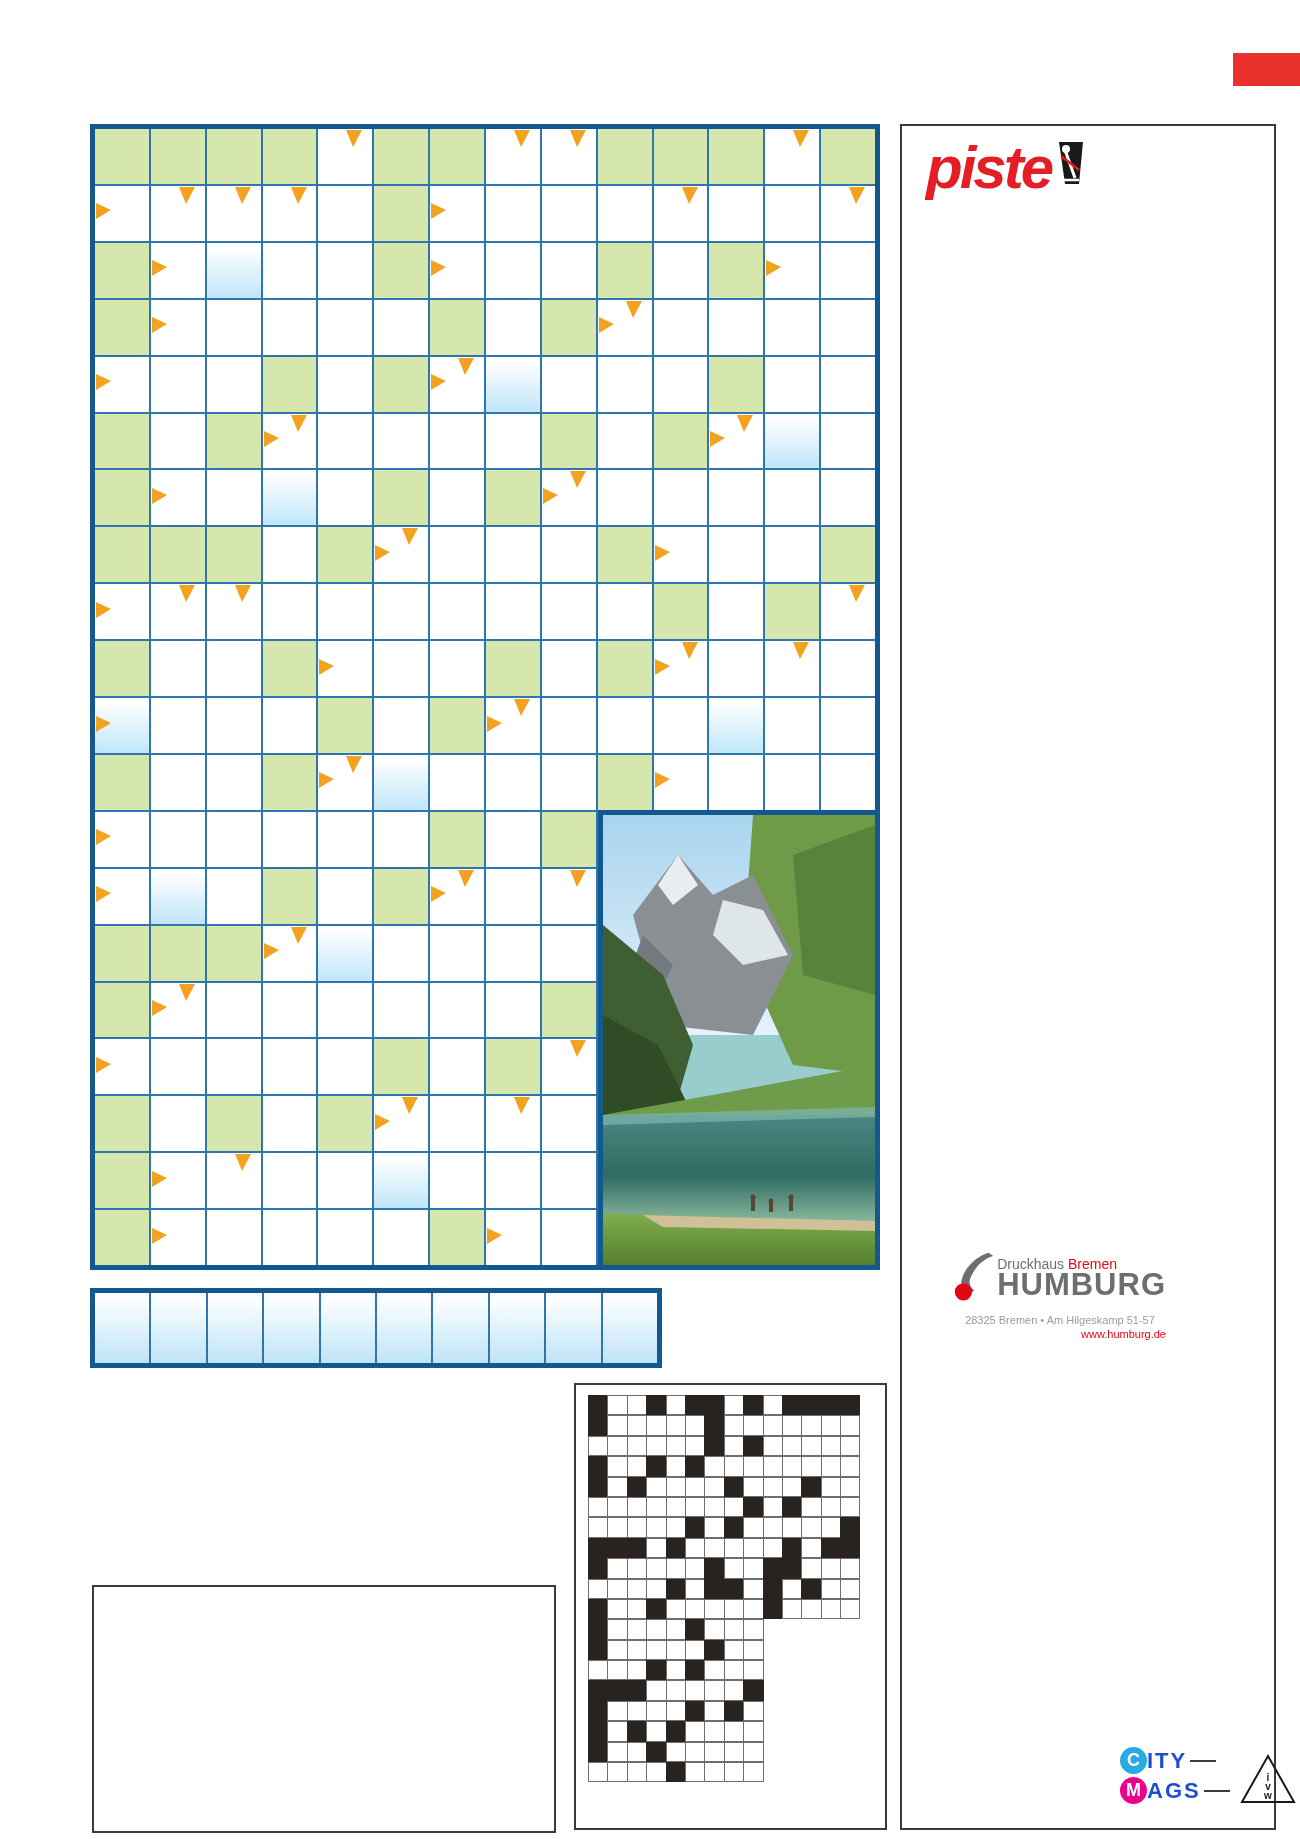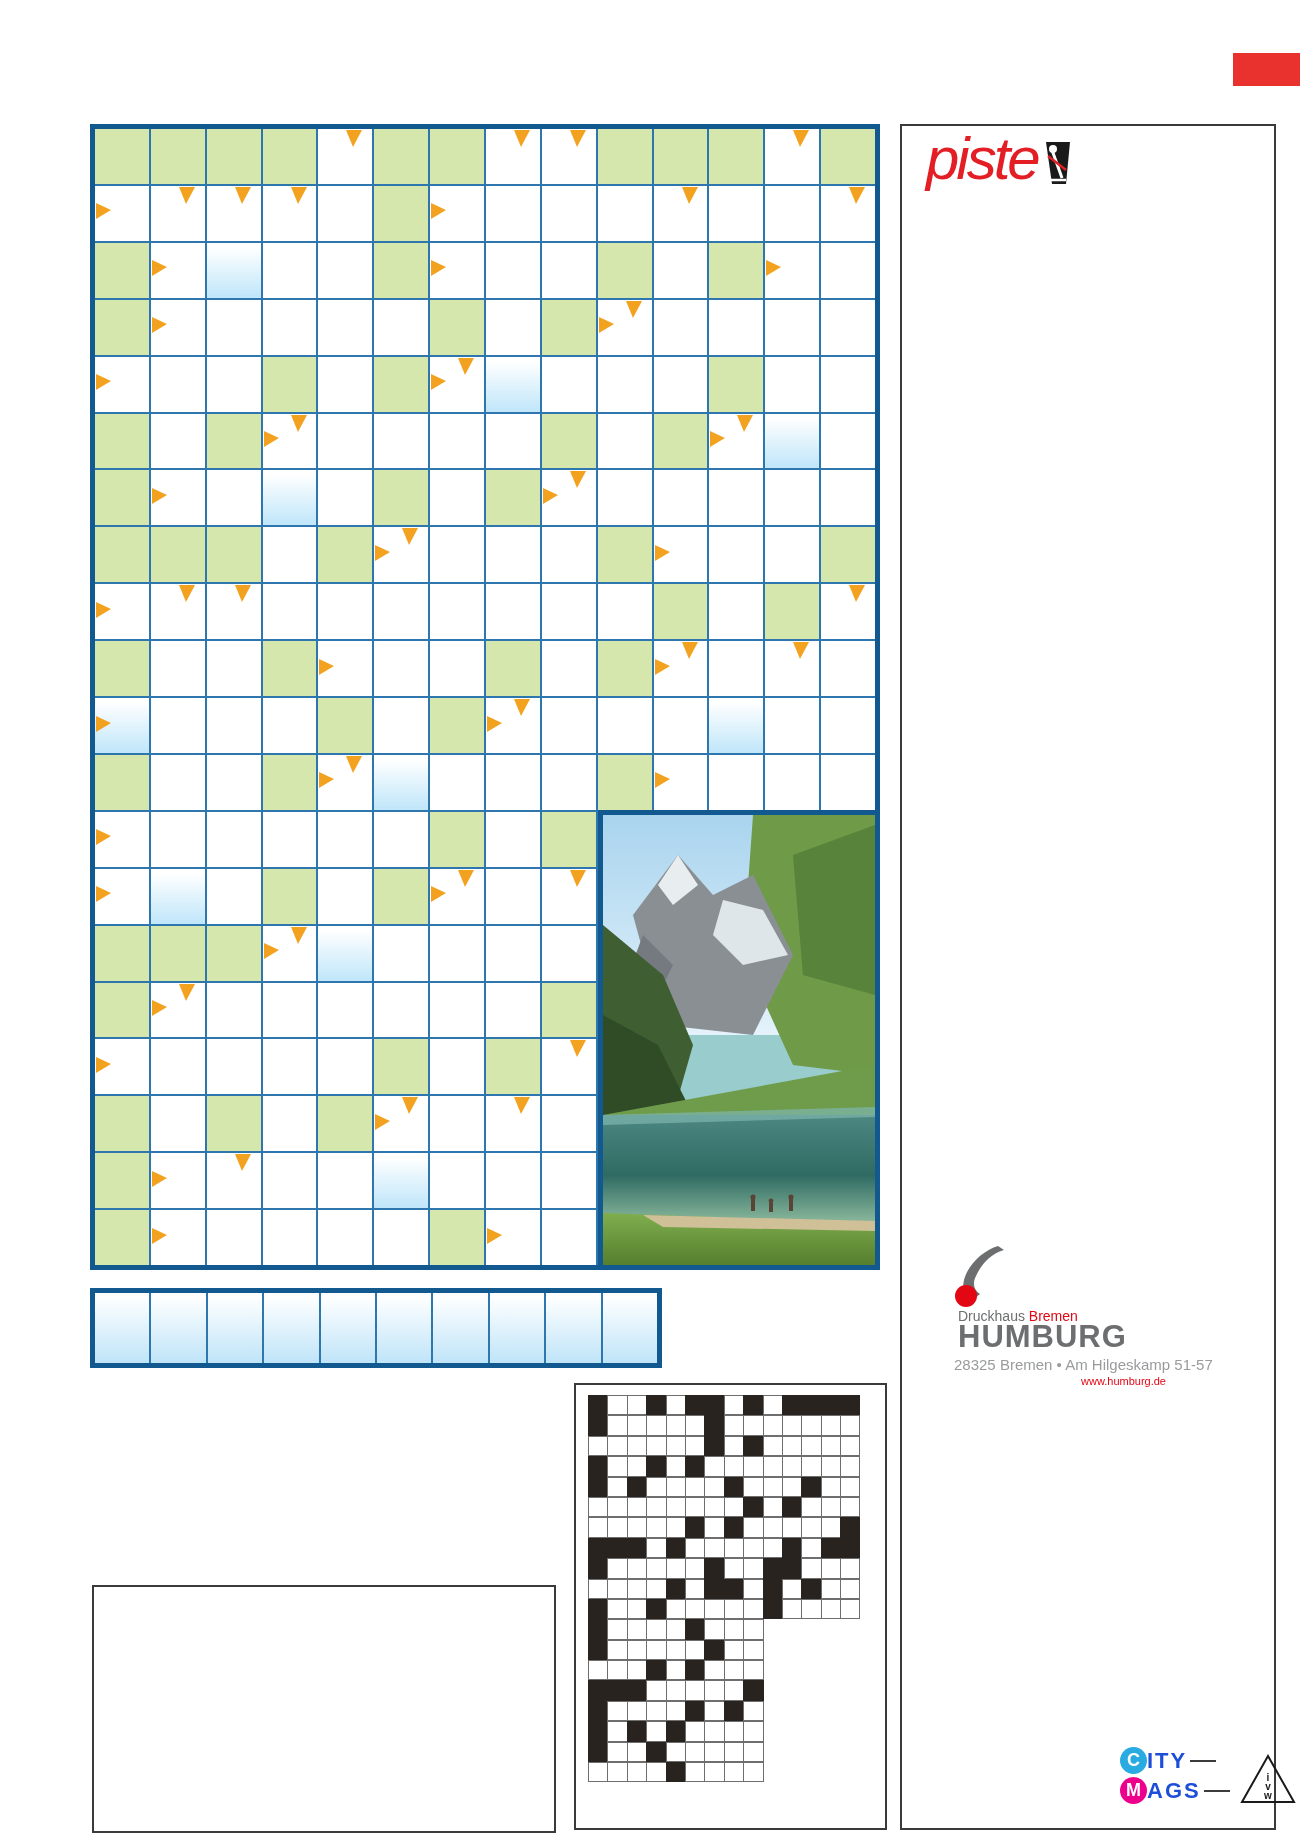--- a/index.html
+++ b/index.html
@@ -29,32 +29,32 @@
   .photo-frame svg{display:block;}
 
   
   .strip-frame{left:90px;top:1288px;width:562px;height:70px;border:5px solid #11598f;
                background:#2e76ae;display:grid;grid-template-columns:repeat(10,1fr);gap:2px;}
   .strip-cell{background:linear-gradient(to bottom,#ffffff 5%,#bfe4f8 100%);}
 
   
   .sidebar{left:900px;top:124px;width:372px;height:1702px;border:2px solid #3a3a3a;background:#fff;}
   .piste-wrap{position:absolute;left:24px;top:2px;display:flex;align-items:flex-start;}
-  .piste-title{font-size:60px;line-height:62px;font-weight:normal;font-style:italic;
-               letter-spacing:-3px;color:#e31e25;}
+  .piste-title{font-size:60px;line-height:62px;font-weight:bold;font-style:italic;
+               letter-spacing:-3px;color:#e31e25;margin-top:9px;}
   .skier{margin-left:2px;margin-top:12px;}
 
   
   .printer{position:absolute;left:52px;top:1120px;width:212px;}
-  .printer-top{display:flex;align-items:flex-start;flex-direction:column;}
+  .printer-top{display:flex;align-items:center;}
   .printer-text{margin-left:4px;}
   .printer-l1{font-size:14px;color:#6d6e70;white-space:nowrap;}
   .printer-l1 .red{color:#e30613;}
   .printer-l2{font-size:31px;font-weight:bold;color:#6d6e70;letter-spacing:1px;line-height:26px;}
-  .printer-addr{font-size:15px;color:#9a9b9d;text-align:left;margin-top:6px;white-space:nowrap;}
+  .printer-addr{font-size:11px;color:#9a9b9d;text-align:center;margin-top:6px;white-space:nowrap;}
   .printer-web{font-size:11px;font-weight:normal;color:#e30613;text-align:right;margin-top:2px;}
 
   
   .brands{position:absolute;left:218px;top:1620px;display:flex;align-items:flex-end;gap:10px;}
   .citymags{display:flex;flex-direction:column;gap:1px;}
   .cm-row{display:flex;align-items:center;height:29px;}
   .cm-circle{width:27px;height:27px;border-radius:50%;display:flex;align-items:center;
              justify-content:center;color:#fff;font-weight:bold;font-size:18px;}
   .cm-circle.cyan{background:#29abe2;}
   .cm-circle.magenta{background:#ec008c;}

